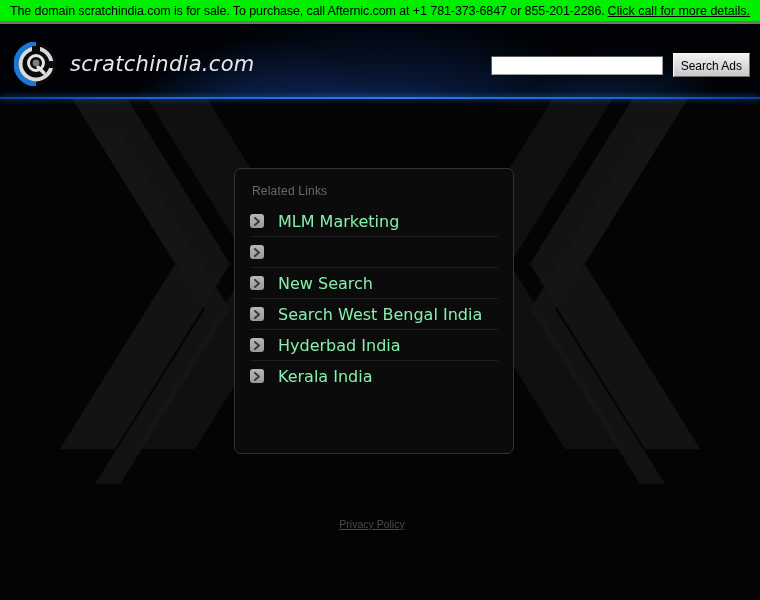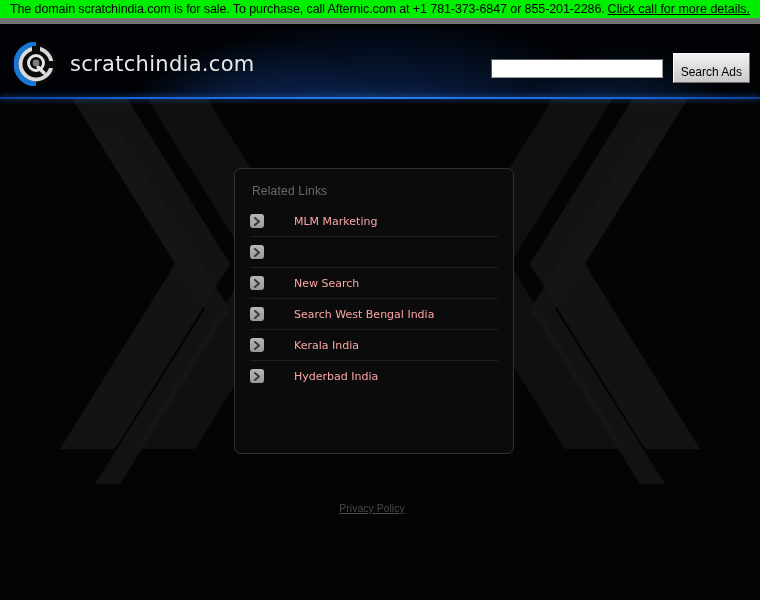--- a/index.html
+++ b/index.html
@@ -20,21 +20,21 @@
   .sale-banner {
     position: absolute;
     left: 0; top: 0;
     width: 760px;
     height: 24px;
     background: #00ee00;
     display: flex;
     align-items: center;
     justify-content: center;
     box-sizing: border-box;
-    border-bottom: 6px solid #737373;
+    border-bottom: 3px solid #737373;
     z-index: 30;
   }
   .sale-banner-text {
     font-size: 12.5px;
     color: #000000;
     font-family: "Liberation Sans", sans-serif;
     white-space: nowrap;
     letter-spacing: -0.1px;
   }
   .sale-banner-link {
@@ -93,20 +93,21 @@
     box-shadow: 0 0 6px rgba(40,120,235,0.85);
     z-index: 21;
   }
 
   .brand {
     position: absolute;
     left: 14px; top: 16px;
     display: flex;
     align-items: center;
     z-index: 5;
+    font-style: italic;
   }
   .brand-logo {
     width: 44px;
     height: 44px;
     position: relative;
     flex: 0 0 auto;
   }
   .brand-title {
     margin-left: 12px;
     color: #e8e8e8;
@@ -138,21 +139,21 @@
   }
   .search-button {
     margin-left: 10px;
     background: linear-gradient(to bottom,#f2f2f2 0%,#dddddd 48%,#c9c9c9 100%);
     border: 1px solid #6e6e6e;
     border-top-color: #fbfbfb;
     border-left-color: #fbfbfb;
     color: #000000;
     font-size: 12px;
     font-family: "Liberation Sans", sans-serif;
-    padding: 12px 7px 3px 7px;
+    padding: 6px 7px 3px 7px;
     cursor: pointer;
     line-height: 13px;
   }
 
   
   .page-body {
     position: absolute;
     left: 0; top: 99px;
     width: 760px;
     height: 501px;
@@ -206,33 +207,33 @@
     border-radius: 3px;
     background: linear-gradient(to bottom,#b7b7b7 0%,#9a9a9a 100%);
     display: inline-flex;
     align-items: center;
     justify-content: center;
     flex: 0 0 auto;
     margin-right: 0;
   }
   .chev-icon svg { display: block; }
   .link-text {
-    margin-left: 30px;
-    color: #fca5a5;
-    font-size: 11px;
+    margin-left: 14px;
+    color: #86efac;
+    font-size: 16px;
     font-family: "DejaVu Sans", sans-serif;
     text-decoration: none;
     white-space: nowrap;
     cursor: pointer;
   }
 
   
   .footer {
     position: absolute;
-    left: 0; top: 399px;
+    left: 0; top: 415px;
     width: 744px;
     text-align: center;
     z-index: 6;
   }
   .footer-link {
     color: #4a4a4a;
     font-size: 10.5px;
     font-family: "Liberation Sans", sans-serif;
     text-decoration: underline;
     cursor: pointer;
@@ -321,29 +322,29 @@
             </svg>
         </span>
         <a class="link-text" href="#">Search West Bengal India</a>
       </li>
       <li>
         <span class="chev-icon">
           <svg width="8" height="9" viewBox="0 0 8 9">
               <path d="M2 1 L6 4.5 L2 8" fill="none" stroke="#3a3a3a" stroke-width="2" stroke-linecap="round" stroke-linejoin="round"></path>
             </svg>
         </span>
+        <a class="link-text" href="#">Hyderbad India</a>
+      </li>
+      <li>
+        <span class="chev-icon">
+          <svg width="8" height="9" viewBox="0 0 8 9">
+              <path d="M2 1 L6 4.5 L2 8" fill="none" stroke="#3a3a3a" stroke-width="2" stroke-linecap="round" stroke-linejoin="round"></path>
+            </svg>
+        </span>
         <a class="link-text" href="#">Kerala India</a>
-      </li>
-      <li>
-        <span class="chev-icon">
-          <svg width="8" height="9" viewBox="0 0 8 9">
-              <path d="M2 1 L6 4.5 L2 8" fill="none" stroke="#3a3a3a" stroke-width="2" stroke-linecap="round" stroke-linejoin="round"></path>
-            </svg>
-        </span>
-        <a class="link-text" href="#">Hyderbad India</a>
       </li>
     </ul>
   </div>
 
   <div class="footer">
     <a class="footer-link" href="#">Privacy Policy</a>
   </div>
 
 </div>
 

